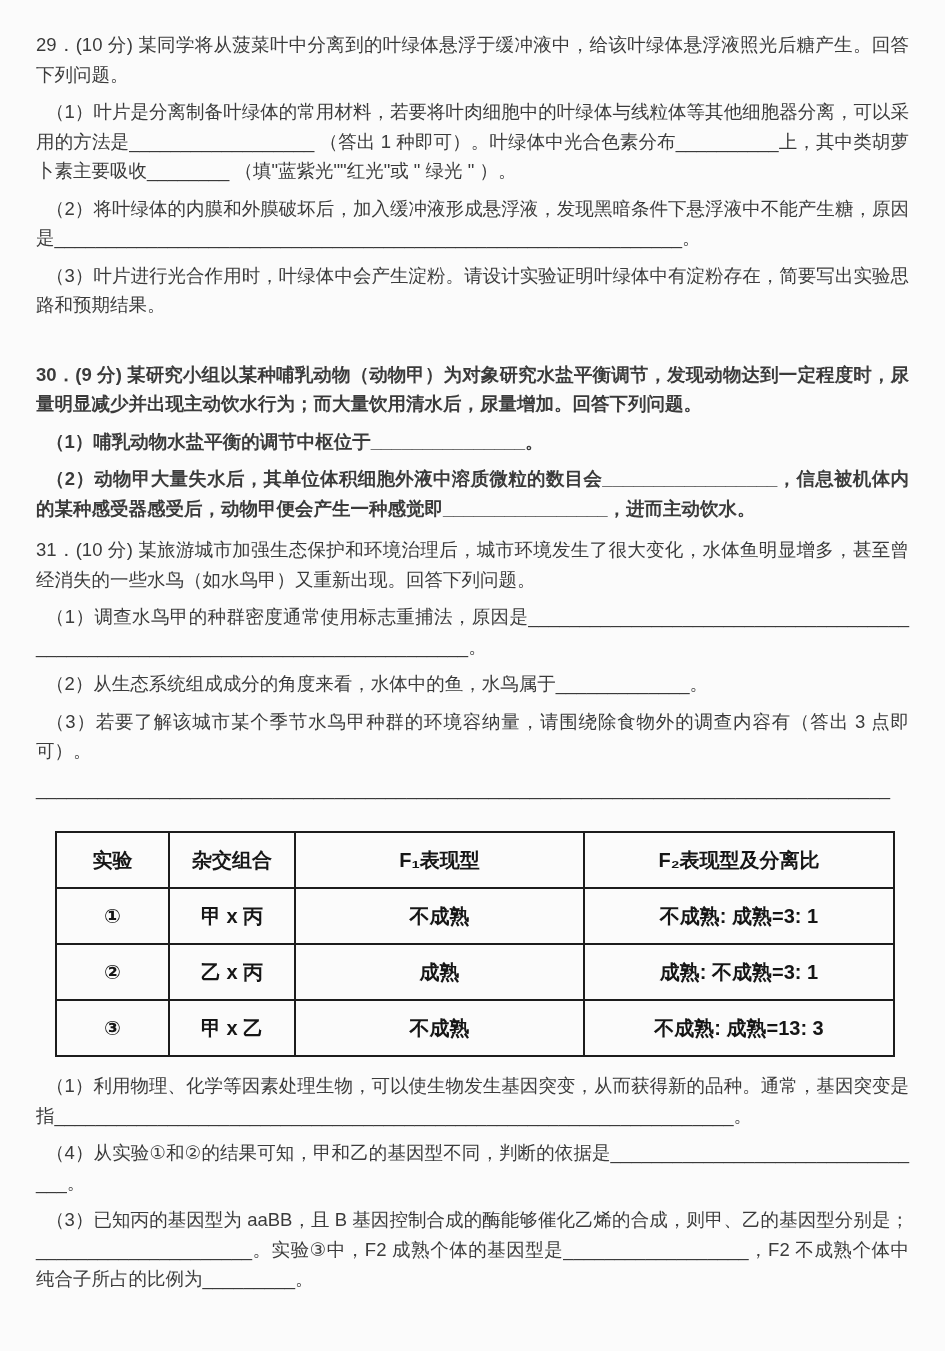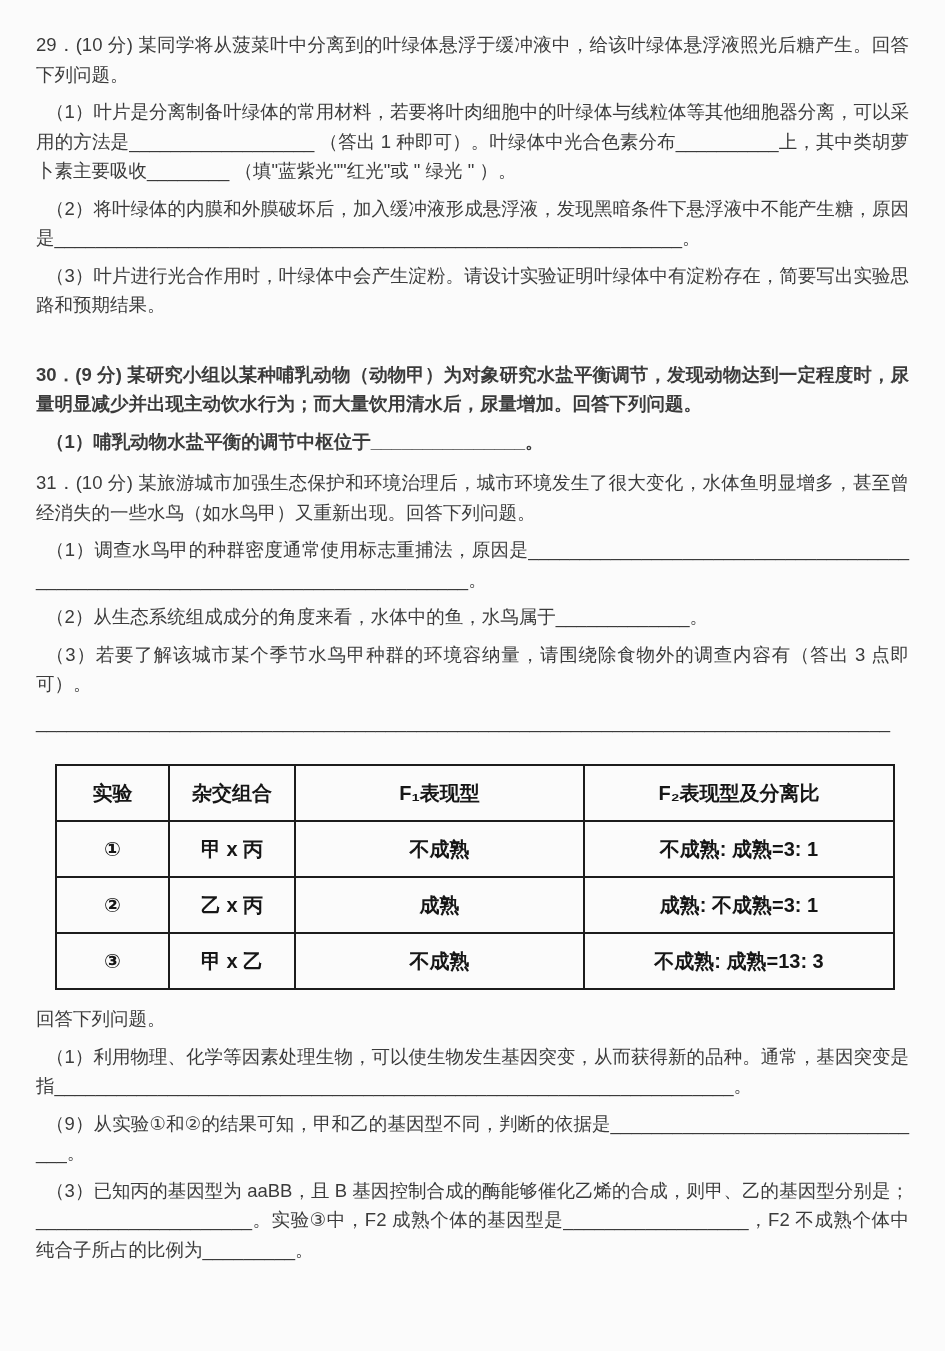--- a/index.html
+++ b/index.html
@@ -51,20 +51,21 @@
   <section class="sec-q29">
     <p>29．(10 分) 某同学将从菠菜叶中分离到的叶绿体悬浮于缓冲液中，给该叶绿体悬浮液照光后糖产生。回答下列问题。</p>
     <p class="sub">（1）叶片是分离制备叶绿体的常用材料，若要将叶肉细胞中的叶绿体与线粒体等其他细胞器分离，可以采用的方法是__________________ （答出 1 种即可）。叶绿体中光合色素分布__________上，其中类胡萝卜素主要吸收________ （填"蓝紫光""红光"或 " 绿光 " ）。</p>
     <p class="sub">（2）将叶绿体的内膜和外膜破坏后，加入缓冲液形成悬浮液，发现黑暗条件下悬浮液中不能产生糖，原因是_____________________________________________________________。</p>
     <p class="sub">（3）叶片进行光合作用时，叶绿体中会产生淀粉。请设计实验证明叶绿体中有淀粉存在，简要写出实验思路和预期结果。</p>
   </section>
 
   <section class="sec-q30">
     <p>30．(9 分) 某研究小组以某种哺乳动物（动物甲）为对象研究水盐平衡调节，发现动物达到一定程度时，尿量明显减少并出现主动饮水行为；而大量饮用清水后，尿量增加。回答下列问题。</p>
     <p class="sub">（1）哺乳动物水盐平衡的调节中枢位于_______________。</p>
+    <p class="sub">（2）动物甲大量失水后，其单位体积细胞外液中溶质微粒的数目会_________________，信息被机体内的某种感受器感受后，动物甲便会产生一种感觉即________________，进而主动饮水。</p>
   </section>
 
   <section class="sec-q31">
     <p>31．(10 分) 某旅游城市加强生态保护和环境治理后，城市环境发生了很大变化，水体鱼明显增多，甚至曾经消失的一些水鸟（如水鸟甲）又重新出现。回答下列问题。</p>
     <p class="sub">（1）调查水鸟甲的种群密度通常使用标志重捕法，原因是_______________________________________________________________________________。</p>
     <p class="sub">（2）从生态系统组成成分的角度来看，水体中的鱼，水鸟属于_____________。</p>
     <p class="sub">（3）若要了解该城市某个季节水鸟甲种群的环境容纳量，请围绕除食物外的调查内容有（答出 3 点即可）。</p>
     <p>___________________________________________________________________________________</p>
   </section>
 
@@ -100,19 +101,18 @@
         </tr>
         <tr>
           <td>③</td>
           <td>甲 x 乙</td>
           <td>不成熟</td>
           <td>不成熟: 成熟=13: 3</td>
         </tr>
       </tbody>
     </table>
 
-    <p>回答下列问题。</p>
     <p class="sub">（1）利用物理、化学等因素处理生物，可以使生物发生基因突变，从而获得新的品种。通常，基因突变是指__________________________________________________________________。</p>
-    <p class="sub">（9）从实验①和②的结果可知，甲和乙的基因型不同，判断的依据是________________________________。</p>
+    <p class="sub">（4）从实验①和②的结果可知，甲和乙的基因型不同，判断的依据是________________________________。</p>
     <p class="sub">（3）已知丙的基因型为 aaBB，且 B 基因控制合成的酶能够催化乙烯的合成，则甲、乙的基因型分别是；_____________________。实验③中，F2 成熟个体的基因型是__________________，F2 不成熟个体中纯合子所占的比例为_________。</p>
   </section>
 
 </div>
 
 </body></html>

